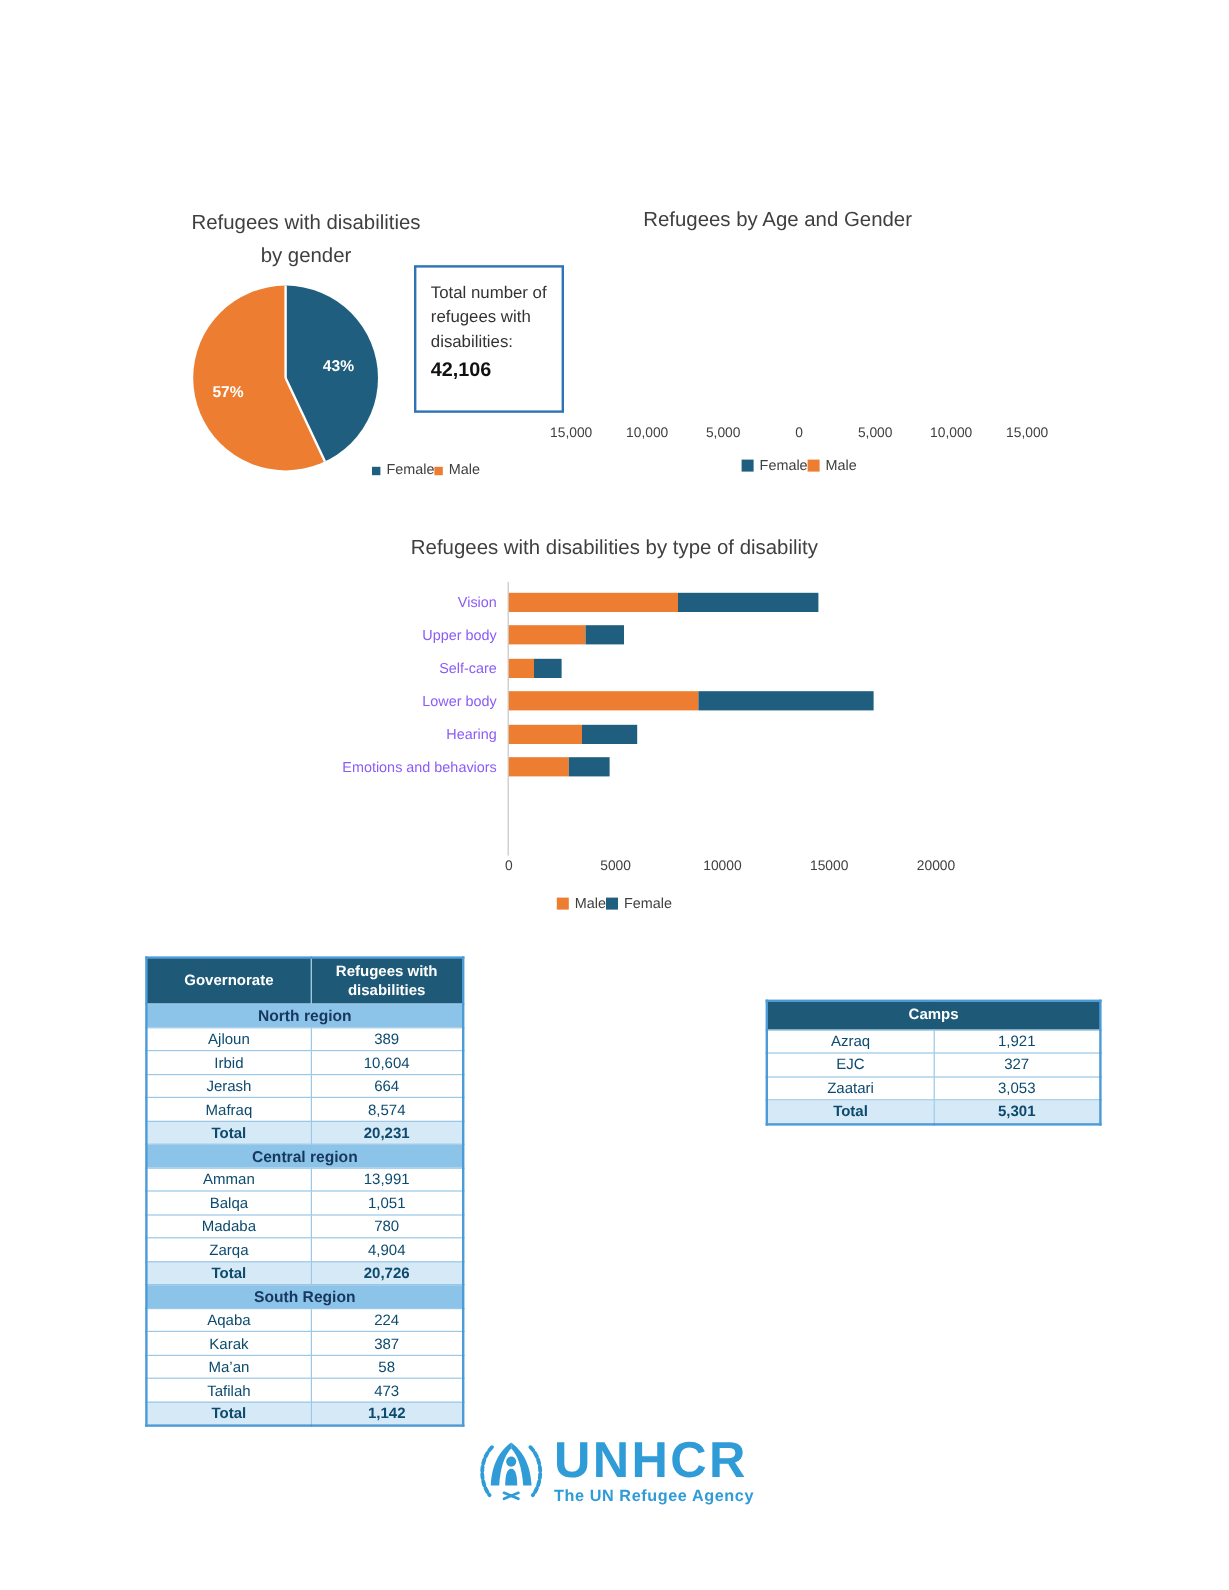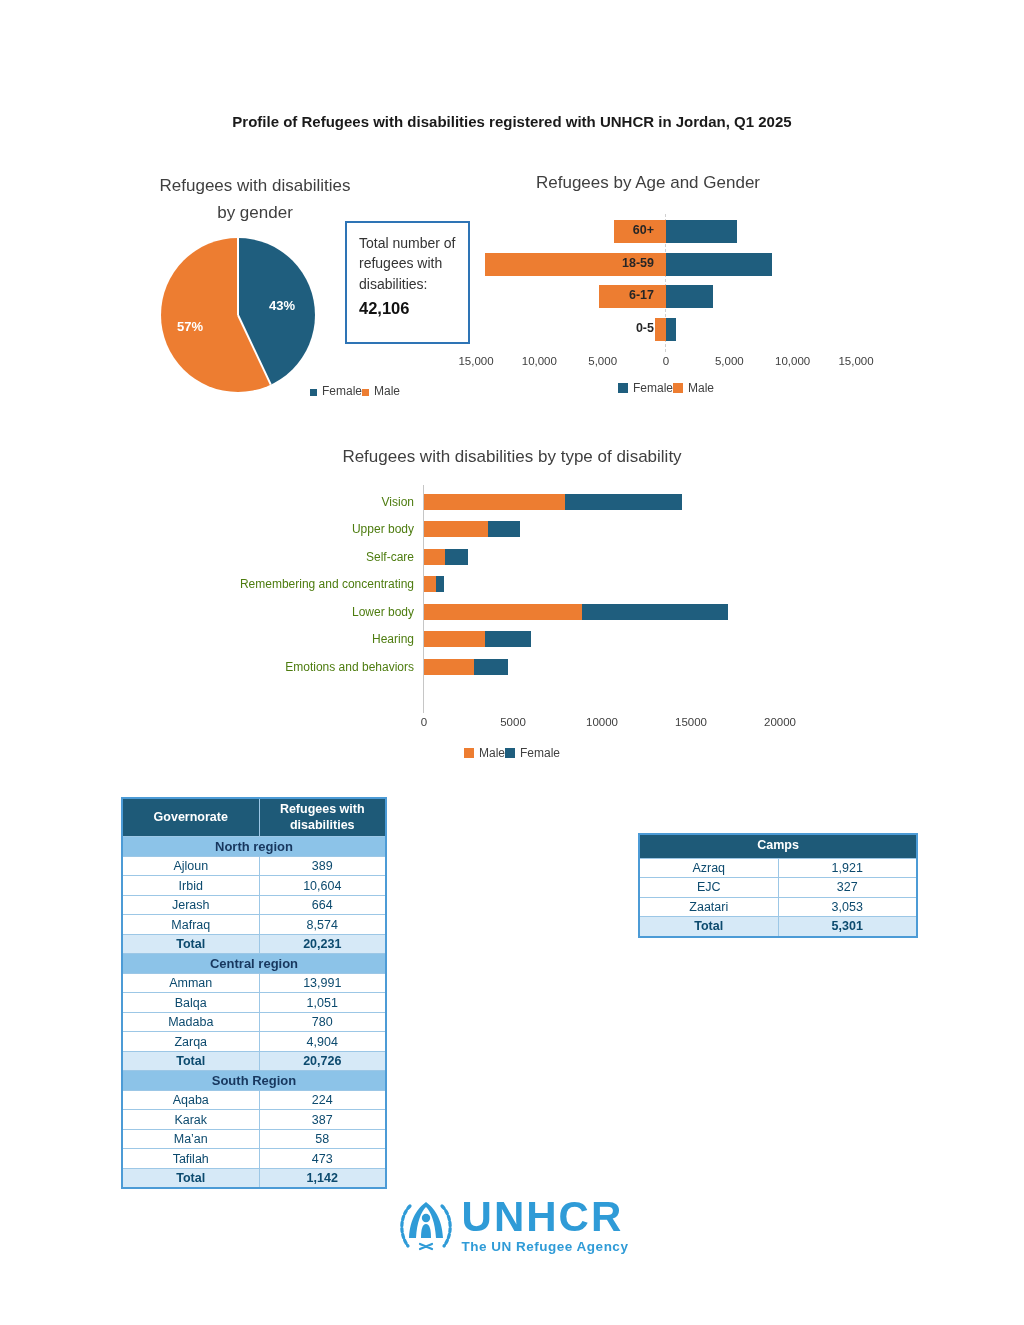--- a/index.html
+++ b/index.html
@@ -32,21 +32,21 @@
   .center-line{left:189px;top:2px;height:138px;border-left:1px dashed #d0d0d0;}
   .t-row{position:absolute;left:0;width:380px;height:23px;}
   .t-bar{position:absolute;top:0;height:23px;}
   .age-label{position:absolute;right:202px;top:3px;font-size:12.5px;font-weight:600;color:#262626;}
   .t-ticks{left:476px;top:355px;width:380px;height:16px;}
   .tick{position:absolute;transform:translateX(-50%);font-size:11.5px;color:#404040;white-space:nowrap;}
   
   .stacked{left:230px;top:482px;width:580px;height:228px;padding-top:6px;box-sizing:border-box;}
   .s-axis{left:423px;top:485px;width:1px;height:228px;background:#c6c6c6;}
   .s-row{display:flex;align-items:center;height:27.5px;}
-  .s-label{width:184px;padding-right:10px;text-align:right;font-size:12px;color:#4d7c0f;white-space:nowrap;}
+  .s-label{width:184px;padding-right:10px;text-align:right;font-size:12px;color:#8b5cf6;white-space:nowrap;}
   .s-bars{display:flex;height:16px;}
   .seg{height:16px;}
   .s-ticks{left:230px;top:716px;width:580px;height:16px;}
   
   .dtable{border-collapse:collapse;table-layout:fixed;font-size:12.5px;}
   .dtable td,.dtable th{border:1px solid #9CC7E6;text-align:center;padding:1px 2px;height:16.5px;color:#0c4a6e;}
   .dtable th{background:#1E5A78;color:#fff;font-weight:bold;font-size:12.5px;line-height:1.25;padding:3px 2px;}
   .dtable .band td{background:#8CC3E8;font-weight:bold;color:#17375E;font-size:13px;}
   .dtable .total td{background:#D6E9F7;font-weight:bold;}
   .gov-table{left:121px;top:797px;width:264px;border:2px solid #4C9BD6;}
@@ -54,64 +54,40 @@
   
   .logo{left:0;top:1196px;width:1024px;display:flex;justify-content:center;align-items:flex-start;gap:6px;}
   .logo-word{font-size:42px;font-weight:800;letter-spacing:2px;line-height:1.0;}
   .logo-tag{font-size:13.5px;font-weight:600;letter-spacing:0.5px;margin-top:1px;}
 </style>
 </head>
 <body>
 
 <div class="page">
 
-  <div class="abs main-title">Profile of Refugees with disabilities registered with UNHCR in Jordan, Q1 2025</div>
 
   <div class="abs chart-title pie-title">Refugees with disabilities
 by gender</div>
   <div class="abs pie" style="background: conic-gradient(rgb(31, 94, 126) 0deg, rgb(31, 94, 126) 43%, rgb(237, 125, 49) 43%, rgb(237, 125, 49) 100%);">
     <div class="abs pie-divider" style="transform:translateX(-50%) rotate(0deg);"></div>
     <div class="abs pie-divider" style="transform:translateX(-50%) rotate(154.8deg);"></div>
     <span class="abs pie-label" style="left:121px;top:67px;">43%</span>
     <span class="abs pie-label" style="left:29px;top:88px;">57%</span>
   </div>
   <div class="abs legend small pie-legend">
       <span><span class="sw" style="background: rgb(31, 94, 126);"></span><span>Female</span></span>
       <span><span class="sw" style="background: rgb(237, 125, 49);"></span><span>Male</span></span>
     </div>
 
   <div class="abs total-box">
     <span>Total number of refugees with disabilities:</span>
     <span class="tb-value">42,106</span>
   </div>
 
   <div class="abs chart-title age-title">Refugees by Age and Gender</div>
-  <div class="abs tornado">
-    <div class="abs center-line"></div>
-  <div class="t-row" style="top: 8px;">
-        <div class="t-bar" style="right: 190px; width: 51.9333px; background: rgb(237, 125, 49);"></div>
-        <div class="t-bar" style="left: 190px; width: 70.9333px; background: rgb(31, 94, 126);"></div>
-        <span class="age-label">60+</span>
-      </div>
-      <div class="t-row" style="top: 40.5px;">
-        <div class="t-bar" style="right: 190px; width: 181.133px; background: rgb(237, 125, 49);"></div>
-        <div class="t-bar" style="left: 190px; width: 105.767px; background: rgb(31, 94, 126);"></div>
-        <span class="age-label">18-59</span>
-      </div>
-      <div class="t-row" style="top: 73px;">
-        <div class="t-bar" style="right: 190px; width: 67.1333px; background: rgb(237, 125, 49);"></div>
-        <div class="t-bar" style="left: 190px; width: 46.8667px; background: rgb(31, 94, 126);"></div>
-        <span class="age-label">6-17</span>
-      </div>
-      <div class="t-row" style="top: 105.5px;">
-        <div class="t-bar" style="right: 190px; width: 11.4px; background: rgb(237, 125, 49);"></div>
-        <div class="t-bar" style="left: 190px; width: 9.5px; background: rgb(31, 94, 126);"></div>
-        <span class="age-label">0-5</span>
-      </div>
-    </div>
   <div class="abs t-ticks">
       <span class="tick" style="left: 0px;">15,000</span>
       <span class="tick" style="left: 63.3333px;">10,000</span>
       <span class="tick" style="left: 126.667px;">5,000</span>
       <span class="tick" style="left: 190px;">0</span>
       <span class="tick" style="left: 253.333px;">5,000</span>
       <span class="tick" style="left: 316.667px;">10,000</span>
       <span class="tick" style="left: 380px;">15,000</span>
     </div>
   <div class="abs legend age-legend">
@@ -134,27 +110,20 @@
         <span class="s-bars">
           <span class="seg" style="width: 64.08px; background: rgb(237, 125, 49);"></span>
           <span class="seg" style="width: 32.04px; background: rgb(31, 94, 126);"></span>
         </span>
       </div>
       <div class="s-row">
         <span class="s-label">Self-care</span>
         <span class="s-bars">
           <span class="seg" style="width: 21.36px; background: rgb(237, 125, 49);"></span>
           <span class="seg" style="width: 23.14px; background: rgb(31, 94, 126);"></span>
-        </span>
-      </div>
-      <div class="s-row">
-        <span class="s-label">Remembering and concentrating</span>
-        <span class="s-bars">
-          <span class="seg" style="width: 12.46px; background: rgb(237, 125, 49);"></span>
-          <span class="seg" style="width: 8.01px; background: rgb(31, 94, 126);"></span>
         </span>
       </div>
       <div class="s-row">
         <span class="s-label">Lower body</span>
         <span class="s-bars">
           <span class="seg" style="width: 158.42px; background: rgb(237, 125, 49);"></span>
           <span class="seg" style="width: 145.96px; background: rgb(31, 94, 126);"></span>
         </span>
       </div>
       <div class="s-row">

